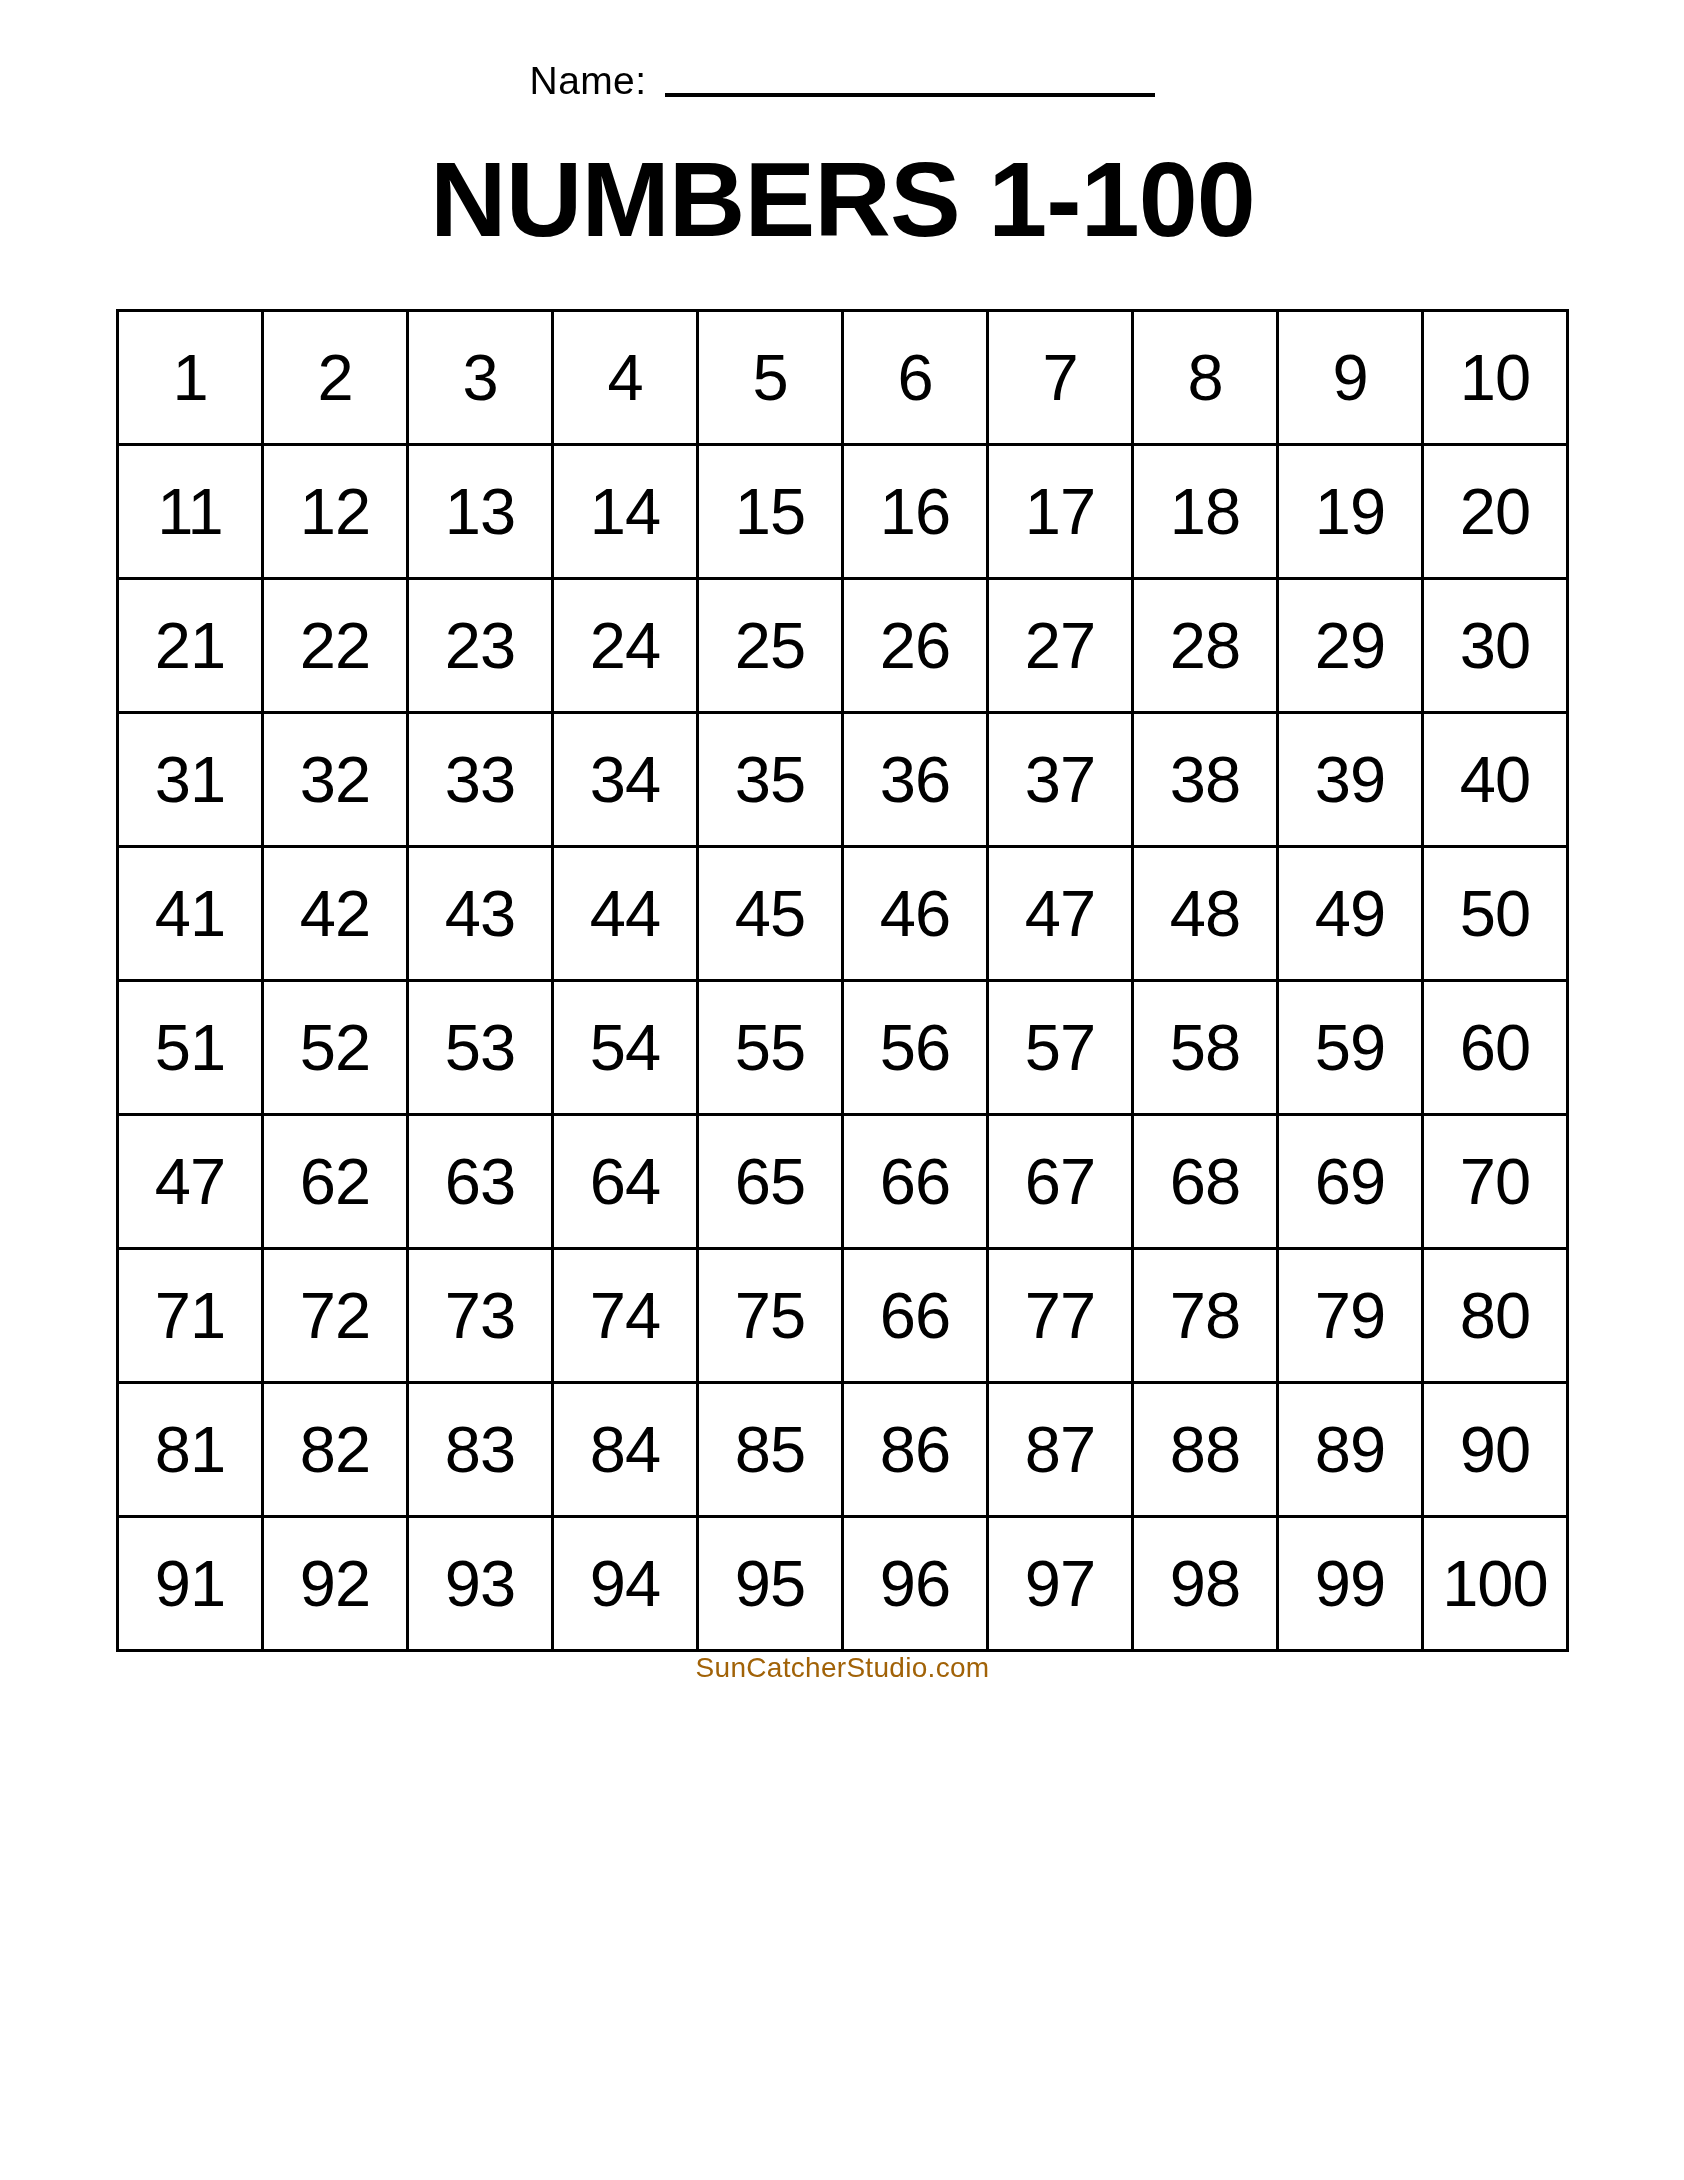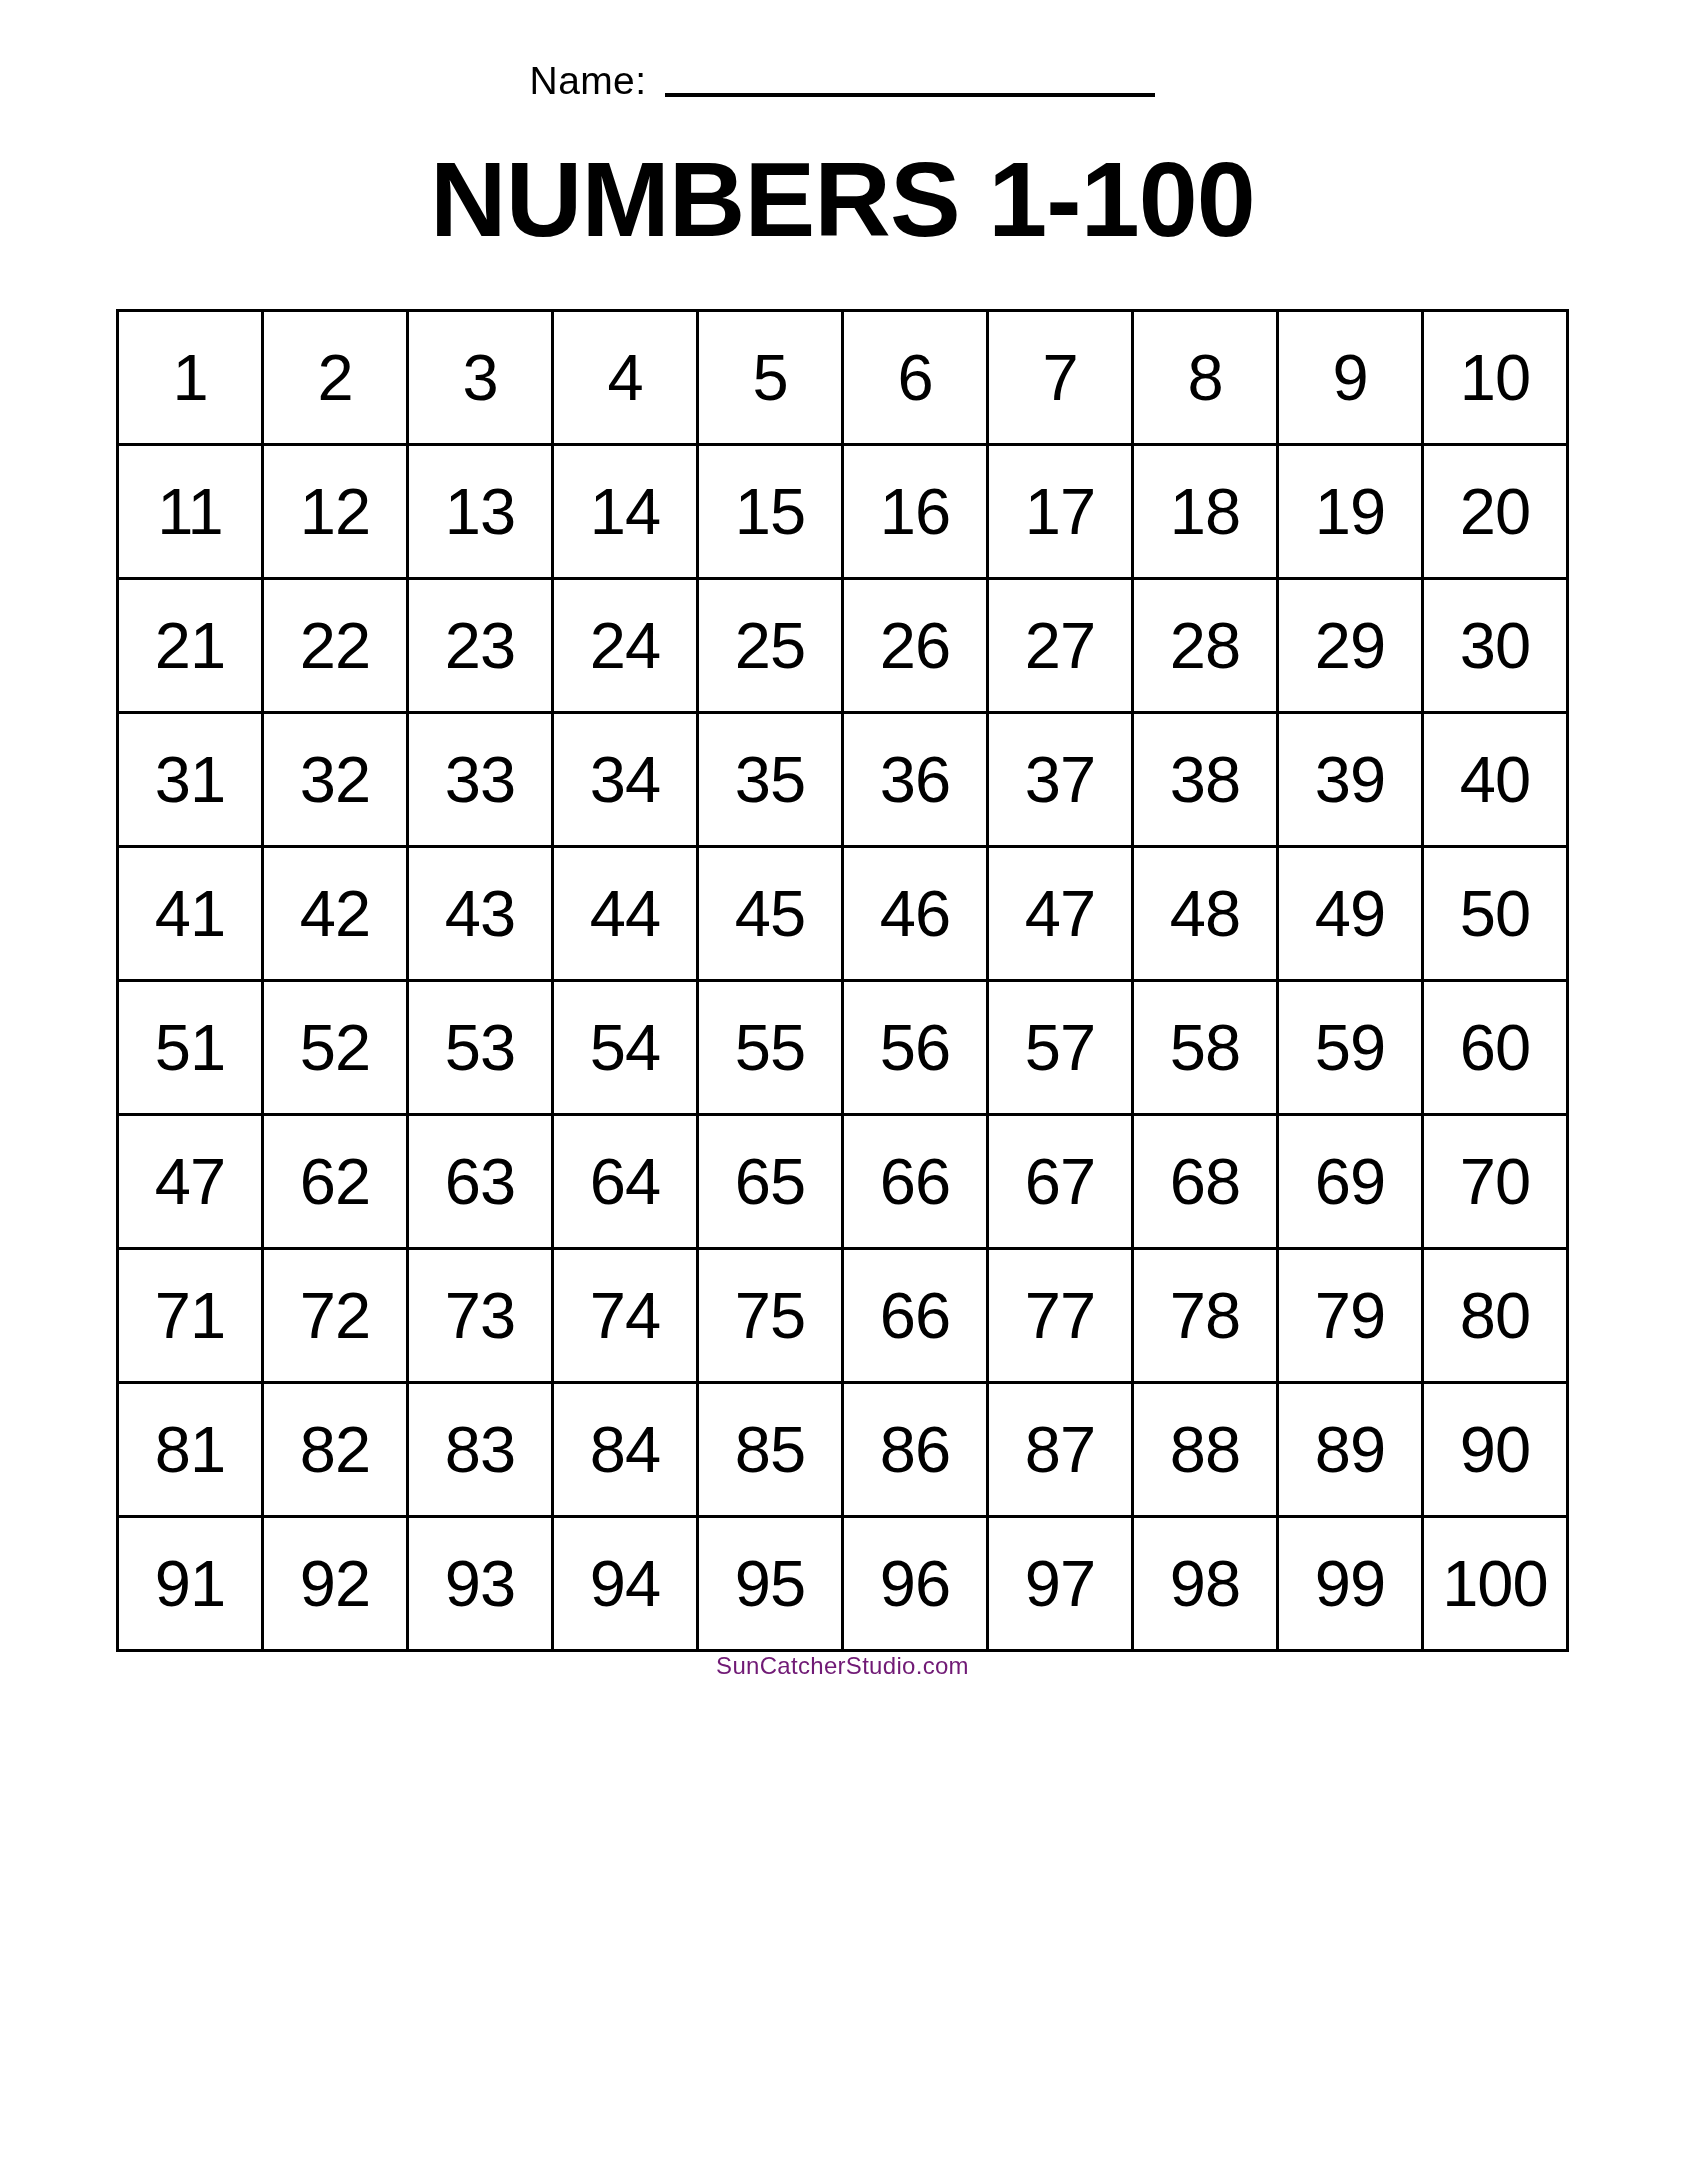--- a/index.html
+++ b/index.html
@@ -79,22 +79,22 @@
     font-weight: 400;
     line-height: 1;
     padding: 0;
     letter-spacing: -0.9px;
   }
 
   
   .footer {
     margin-top: auto;
     margin-bottom: 26px;
-    font-size: 24px;
-    color: #701a75;
+    font-size: 28px;
+    color: #a16207;
     letter-spacing: 0.3px;
   }
 </style>
 </head>
 <body>
 
 <div class="page">
 
   <div class="name-row">
     <span class="name-label">Name:</span>

